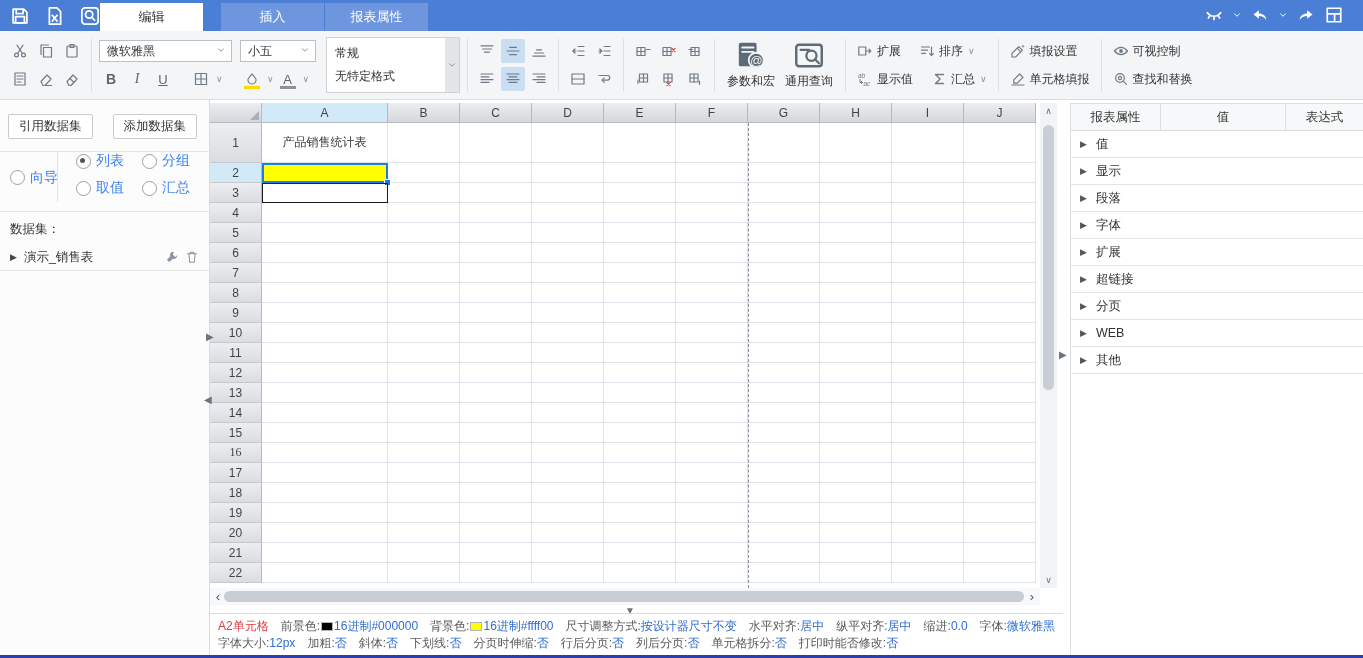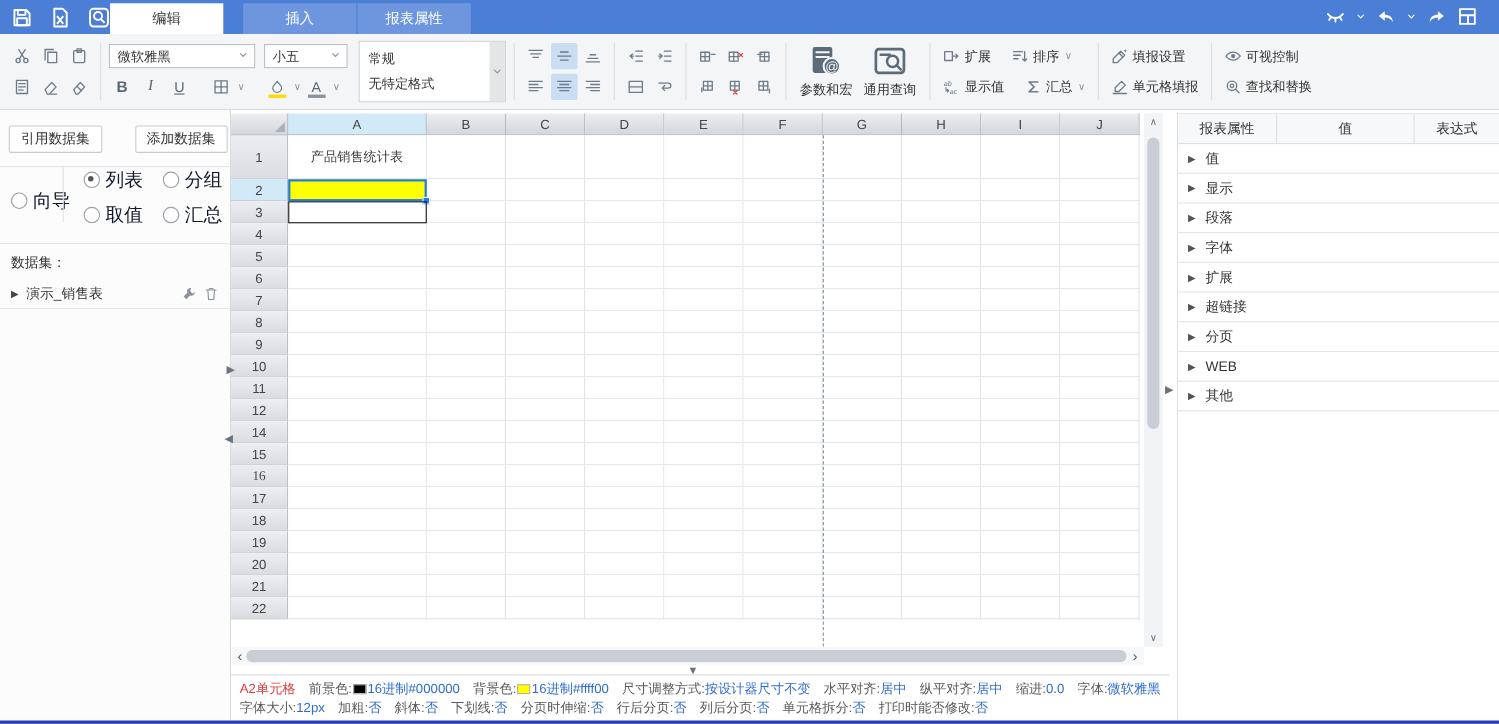--- a/index.html
+++ b/index.html
@@ -36,28 +36,28 @@
   .fmtbox .lines{flex:1;display:flex;flex-direction:column;justify-content:space-around;padding:4px 0 4px 8px;font-size:12px;color:#333;}
   .fmtbox .spin{width:14px;background:#e4e5e7;display:flex;align-items:center;justify-content:center;color:#8a929a;}
   .bigbtn{width:58px;display:flex;flex-direction:column;align-items:center;justify-content:center;gap:3px;cursor:pointer;color:#5c6b7a;}
   .bigbtn .lbl{font-size:12px;color:#333;white-space:nowrap;}
   .lblbtn{display:flex;align-items:center;gap:4px;height:26px;font-size:12px;color:#333;cursor:pointer;padding:0 4px;white-space:nowrap;}
   .lblbtn .ic{color:#6e7b88;display:flex;align-items:center;}
   .mini-chev{color:#8a929a;font-size:9px;margin-left:1px;}
 
   
   .leftpanel{position:absolute;left:0;top:100px;width:210px;height:555px;background:#fcfcfd;border-right:1px solid #d9dbde;box-sizing:border-box;}
-  .lp-buttons{display:flex;justify-content:space-between;padding:14px 2px 12px 8px;}
+  .lp-buttons{display:flex;justify-content:space-between;padding:14px 12px 12px 8px;}
   .lp-btn{background:#fff;border:1px solid #c8cbce;border-radius:2px;height:25px;padding:0 10px;display:flex;align-items:center;font-size:12.5px;color:#333;cursor:pointer;}
   .lp-div{border-top:1px solid #e3e5e7;margin:0;}
   .lp-row{display:flex;align-items:center;padding:0 10px;font-size:12.5px;color:#333;}
   .helpcircle{width:16px;height:16px;border-radius:50%;background:#4a90e2;color:#fff;font-size:11px;display:flex;align-items:center;justify-content:center;margin-left:6px;cursor:pointer;}
   .radio{width:13px;height:13px;border:1px solid #9aa0a6;border-radius:50%;background:#fff;position:relative;flex:0 0 auto;cursor:pointer;}
   .radio.sel::after{content:"";position:absolute;left:3px;top:3px;width:5px;height:5px;border-radius:50%;background:#555;}
-  .radio-item{display:flex;align-items:center;gap:5px;font-size:17px;color:#0f172a;cursor:pointer;}
+  .radio-item{display:flex;align-items:center;gap:5px;font-size:14px;color:#3b82f6;cursor:pointer;}
   .lp-vdiv{position:absolute;left:57px;top:192px;height:50px;width:1px;background:#e0e2e4;}
   .ds-row{display:flex;align-items:center;height:26px;padding:0 10px;border-bottom:1px solid #e6e8ea;font-size:12.5px;color:#333;cursor:pointer;}
   .ds-row .tri{font-size:9px;color:#444;margin-right:7px;}
   .ds-icons{margin-left:auto;display:flex;gap:6px;color:#8a949e;}
   .ds-icons span{cursor:pointer;display:flex;align-items:center;}
 
   
   .gridwrap{position:absolute;left:210px;top:103px;width:830px;height:485px;background:#fff;overflow:hidden;}
   .ghead{display:flex;}
   .gcorner{width:52px;height:20px;background:linear-gradient(180deg,#eceef1,#d4d7db);border-right:1px solid #b6bac0;border-bottom:1px solid #b6bac0;box-sizing:border-box;position:relative;}
@@ -835,20 +835,33 @@
         <div class="gcell" style="width: 72px;"></div>
         <div class="gcell" style="width: 72px;"></div>
         <div class="gcell" style="width: 72px;"></div>
         <div class="gcell" style="width: 72px;"></div>
         <div class="gcell" style="width: 72px;"></div>
         <div class="gcell" style="width: 72px;"></div>
         <div class="gcell" style="width: 72px;"></div>
         <div class="gcell" style="width: 72px;"></div>
       </div>
       <div class="grow" style="height: 20px;">
+        <div class="growh">13</div>
+        <div class="gcell" style="width: 126px;"></div>
+        <div class="gcell" style="width: 72px;"></div>
+        <div class="gcell" style="width: 72px;"></div>
+        <div class="gcell" style="width: 72px;"></div>
+        <div class="gcell" style="width: 72px;"></div>
+        <div class="gcell" style="width: 72px;"></div>
+        <div class="gcell" style="width: 72px;"></div>
+        <div class="gcell" style="width: 72px;"></div>
+        <div class="gcell" style="width: 72px;"></div>
+        <div class="gcell" style="width: 72px;"></div>
+      </div>
+      <div class="grow" style="height: 20px;">
         <div class="growh">14</div>
         <div class="gcell" style="width: 126px;"></div>
         <div class="gcell" style="width: 72px;"></div>
         <div class="gcell" style="width: 72px;"></div>
         <div class="gcell" style="width: 72px;"></div>
         <div class="gcell" style="width: 72px;"></div>
         <div class="gcell" style="width: 72px;"></div>
         <div class="gcell" style="width: 72px;"></div>
         <div class="gcell" style="width: 72px;"></div>
         <div class="gcell" style="width: 72px;"></div>

